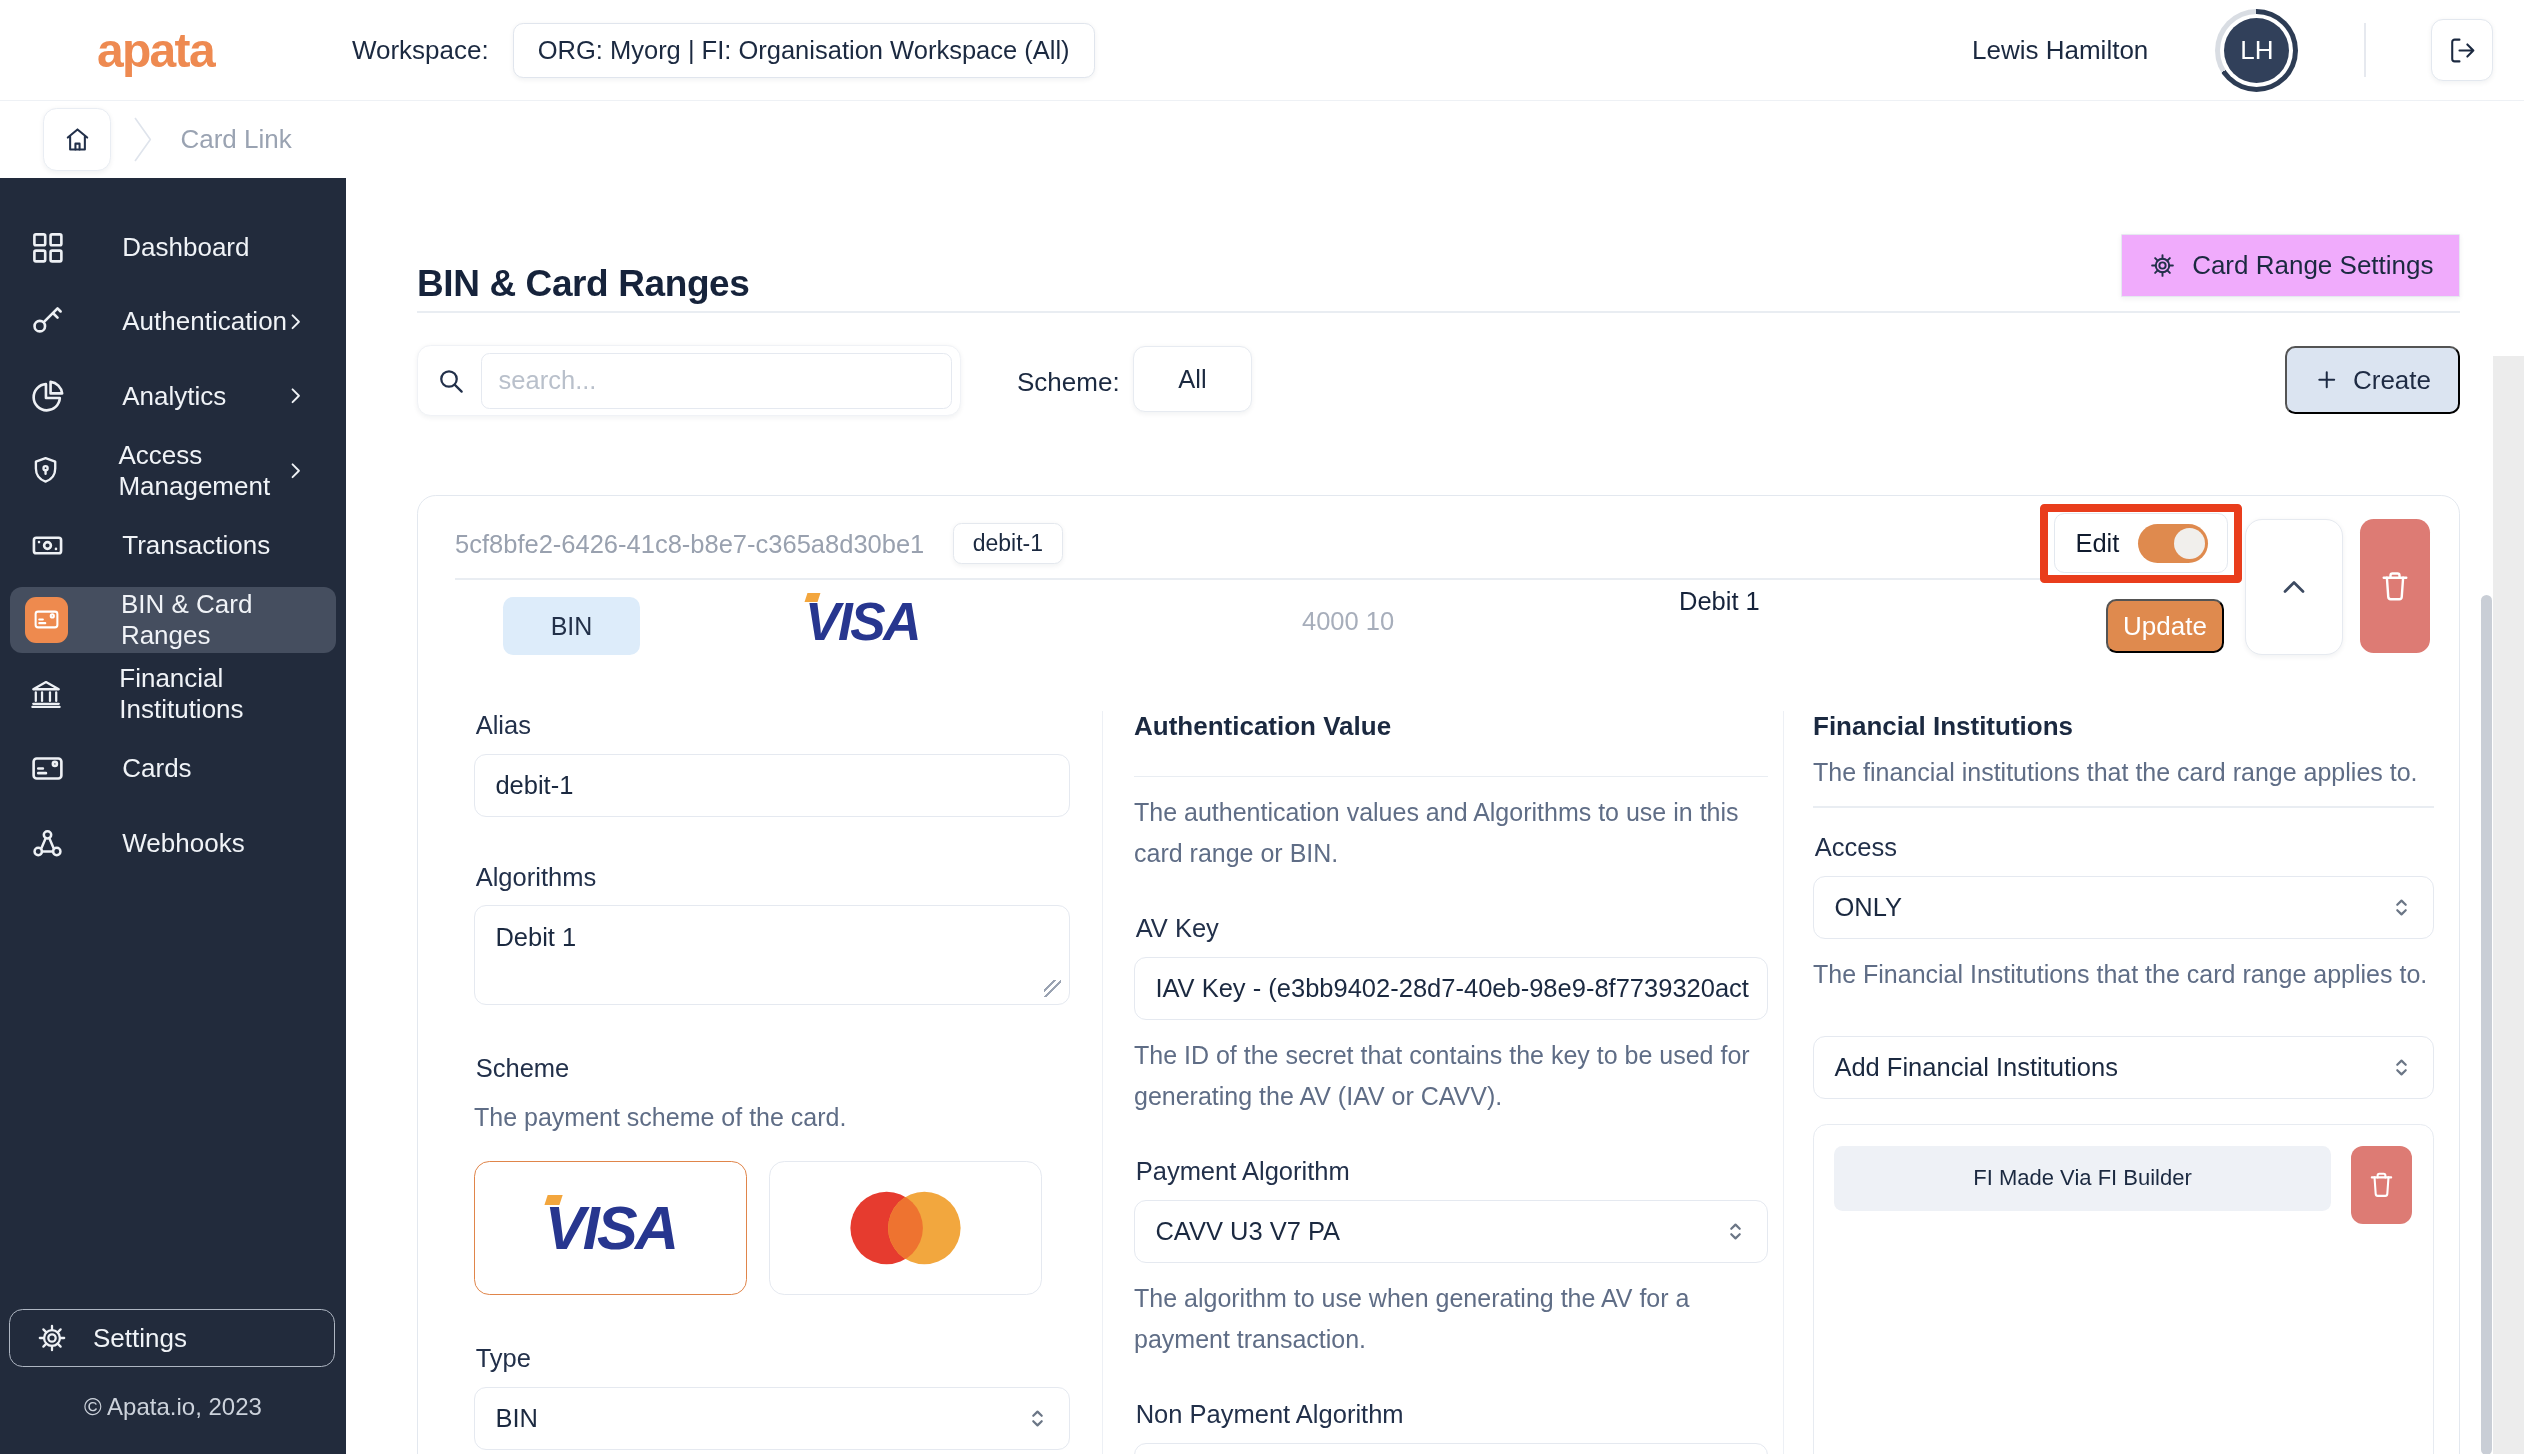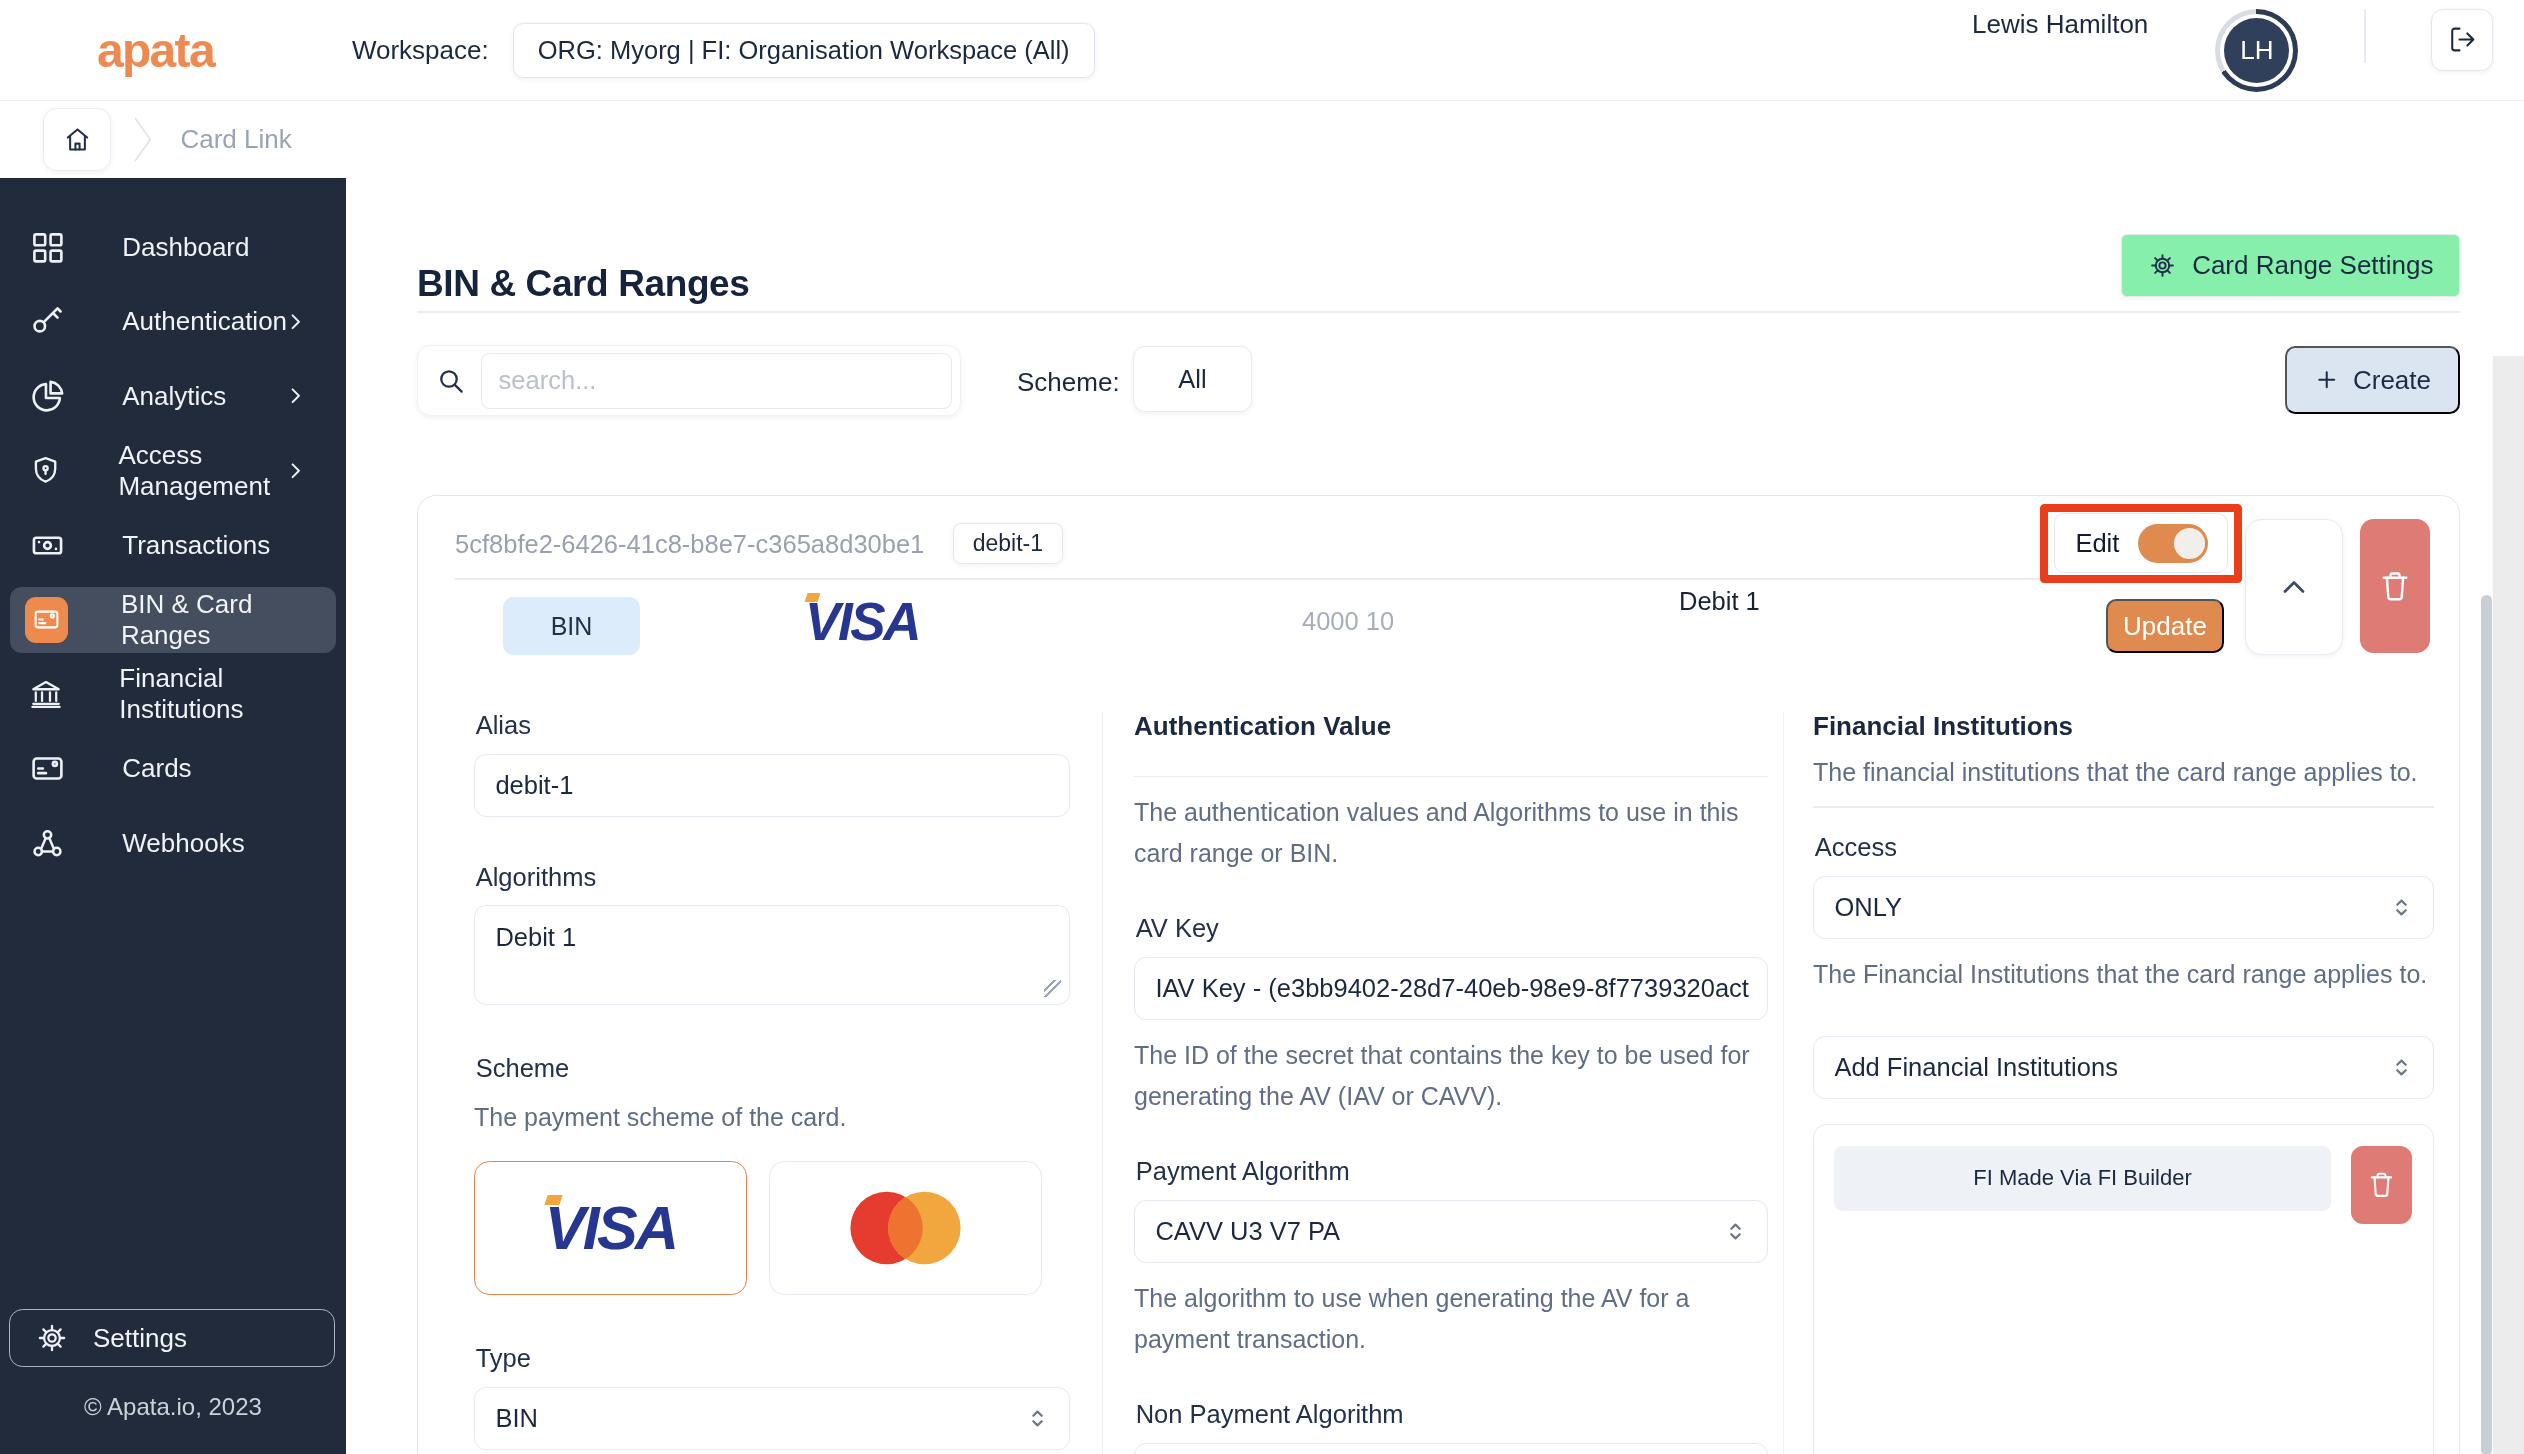--- a/index.html
+++ b/index.html
@@ -7,21 +7,21 @@
        font-family:"Liberation Sans",sans-serif;color:#1b2940;}
   svg{display:block}
   .shadow{box-shadow:0 1.7px 5.1px rgba(18,28,45,.06);}
 
   
   .topbar{position:absolute;top:0;left:0;right:0;height:100px;background:#fff;display:flex;align-items:center;}
   .logo{margin-left:97px;font-size:48px;font-weight:700;color:#ee8a51;letter-spacing:-1.7px;}
   .ws-label{margin-left:138px;font-size:26px;color:#1b2940;}
   .ws-btn{margin-left:24px;height:53px;display:flex;align-items:center;padding:0 24px;
           border:1.7px solid #e0e5ed;border-radius:10.2px;font-size:25.5px;color:#1b2940;background:#fff;}
-  .top-right{margin-left:auto;display:flex;align-items:flex-start;margin-right:32px;gap:40px;}
+  .top-right{margin-left:auto;display:flex;align-items:center;margin-right:32px;gap:40px;}
   .user-name{font-size:26px;color:#1b2940;margin-right:27px;}
   .avatar-ring{width:83px;height:83px;border-radius:50%;
                background:conic-gradient(#2d3c54 0 66%,#d9dde3 66% 100%);
                display:flex;align-items:center;justify-content:center;}
   .avatar-gap{width:73px;height:73px;border-radius:50%;background:#fff;display:flex;align-items:center;justify-content:center;}
   .avatar-core{width:65px;height:65px;border-radius:50%;background:#31405a;color:#fff;font-size:26px;
                display:flex;align-items:center;justify-content:center;}
   .top-div{width:1.7px;height:54px;background:#e6e9ef;margin:0 25.5px;}
   .logout-btn{width:60px;height:60px;border:1.7px solid #e3e8ef;border-radius:12px;background:#fff;
               display:flex;align-items:center;justify-content:center;}
@@ -49,21 +49,21 @@
   .settings-btn{position:absolute;left:8.5px;right:11px;top:1131px;height:56px;border:1.7px solid #aeb6c2;
                 border-radius:13.6px;display:flex;align-items:center;padding-left:25.5px;color:#f0f3f7;font-size:26px;}
   .settings-btn .sicon{width:34px;height:34px;color:#eef1f5;}
   .settings-btn .slabel{margin-left:24px;}
   .copyright{position:absolute;left:0;width:346px;top:1215px;text-align:center;color:#ccd2db;font-size:24px;}
 
   
   .main{position:absolute;left:346px;top:178px;right:0;bottom:0;background:#fff;}
   .page-title{position:absolute;left:71px;top:60px;font-size:37px;font-weight:600;color:#16233b;letter-spacing:-0.4px;}
   .crs-btn{position:absolute;right:65px;top:56px;height:63px;display:flex;align-items:center;gap:15.3px;
-           padding:0 25.5px;border:1.7px solid #e5e9f0;border-radius:6px;background:#86efac;font-size:26px;color:#1b2940;}
+           padding:0 25.5px;border:1.7px solid #e5e9f0;border-radius:1px;background:#f0abfc;font-size:26px;color:#1b2940;}
   .crs-btn svg{width:29px;height:29px;color:#2b3activ850;}
   .title-div{position:absolute;left:71px;right:65px;top:133px;height:1.7px;background:#e9edf2;}
 
   .searchwrap{position:absolute;left:71px;top:167px;width:544px;height:71px;border:0.9px solid #f0f2f6;border-radius:13.6px;
               background:#fff;display:flex;align-items:center;padding-left:17px;box-sizing:border-box;}
   .searchwrap svg{width:32px;height:32px;color:#22304a;flex:none;}
   .searchwrap input{flex:1;min-width:0;margin:0 7.7px 0 13.6px;height:54px;border:1.7px solid #e5e9f0;border-radius:8.5px;
               font-size:25.5px;padding:0 17px;color:#1b2940;outline:none;font-family:inherit;}
   .searchwrap input::placeholder{color:#b9c0cb;}
   .scheme-label{position:absolute;left:671px;top:189px;font-size:26px;color:#1b2940;}

